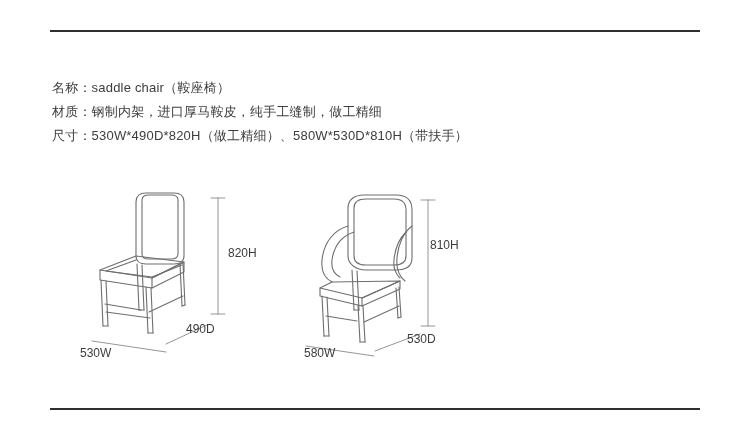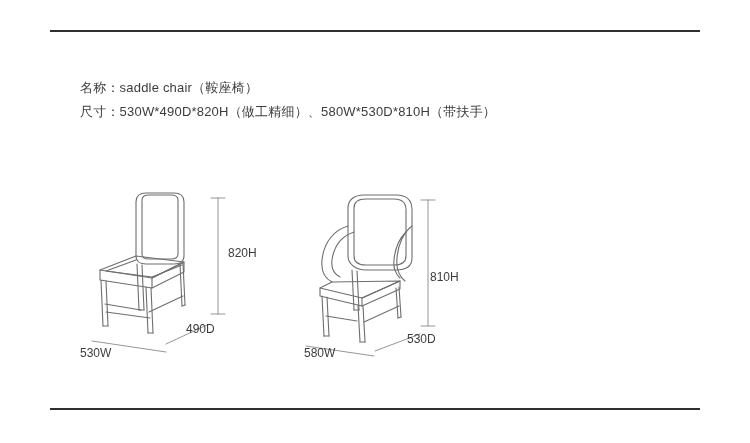--- a/index.html
+++ b/index.html
@@ -28,21 +28,20 @@
     background: #2f2f2f;
   }
   .rule.top { top: 30px; }
   .rule.bottom { top: 408px; }
 
   .spec-list {
     position: absolute;
     left: 52px;
     top: 76px;
     width: 620px;
-    margin-left: 28px;
   }
   .spec-line {
     font-size: 13px;
     line-height: 24px;
     color: #3c3c3c;
     white-space: nowrap;
     letter-spacing: 0.2px;
   }
 
   .drawings {
@@ -70,33 +69,34 @@
     color: #3c3c3c;
     white-space: nowrap;
   }
 
   
   .lbl-820 { left: 152px; top: 60px; margin-left: 24px; }
   .lbl-490 { left: 134px; top: 136px; }
   .lbl-530w-left { left: 28px; top: 160px; }
 
   
-  .lbl-810 { left: 378px; top: 84px; }
+  .lbl-810 { left: 378px; top: 52px; }
   .lbl-530d { left: 355px; top: 146px; }
   .lbl-580w { left: 252px; top: 160px; }
 </style>
 </head>
 <body>
 
 <div class="page">
 
   <div class="rule top"></div>
 
   <div class="spec-list">
     <div class="spec-line">名称：saddle chair（鞍座椅）</div>
+    <div class="spec-line">材质：钢制内架，进口厚马鞍皮，纯手工缝制，做工精细</div>
     <div class="spec-line">尺寸：530W*490D*820H（做工精细）、580W*530D*810H（带扶手）</div>
   </div>
 
   <div class="drawings">
 
     <div class="fig left">
       <svg width="230" height="190" viewBox="0 0 230 190" fill="none" stroke="#6e6e6e" stroke-width="1.1" stroke-linejoin="round" stroke-linecap="round">
 
         <path d="M66 16 C66 10 70 7 76 7 L104 7 C110 7 114 10 114 16 L114 70 C114 75 110 78 104 78 L76 78 C70 78 66 75 66 70 Z"></path>
         <path d="M72 14 C72 10 75 9 79 9 L101 9 C105 9 108 10 108 14 L108 68 C108 72 105 73 101 73 L79 73 C75 73 72 72 72 68 Z"></path>

